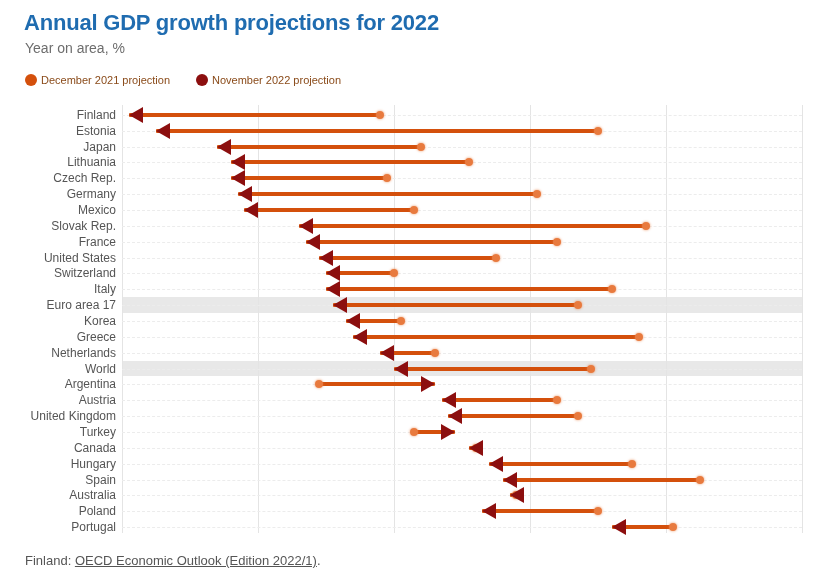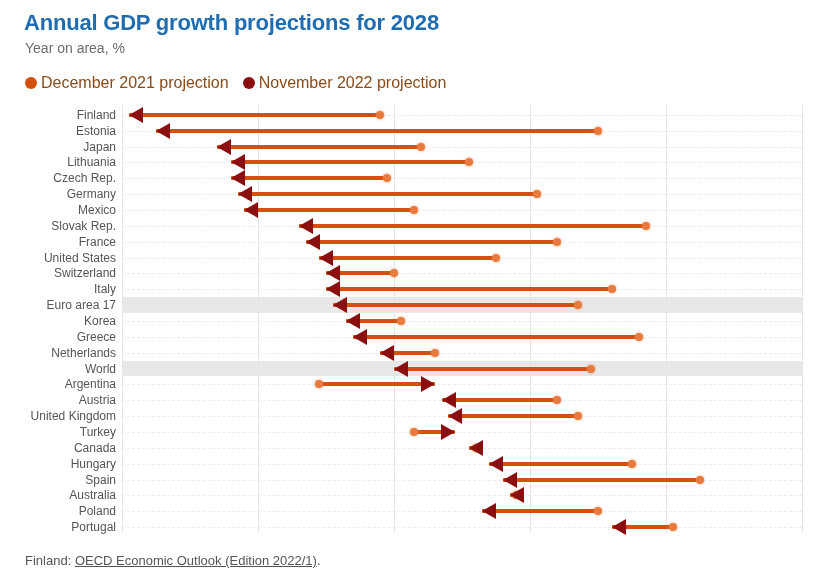--- a/index.html
+++ b/index.html
@@ -29,22 +29,22 @@
     left: 25px; top: 40px;
     font-size: 14px;
     color: #6d6d6d;
     white-space: nowrap;
   }
   .legend {
     position: absolute;
     left: 25px; top: 74px;
     display: flex;
     align-items: center;
-    gap: 4px;
-    font-size: 16px;
+    gap: 16px;
+    font-size: 11px;
     color: #7a3b14;
     white-space: nowrap;
   }
   .legend-item { display: flex; align-items: center; gap: 4px; margin-right: 10px; }
   .legend-dot { width: 12px; height: 12px; border-radius: 50%; display: inline-block; }
   .legend-label { color: #8a4b1a; }
 
   
   #plot {
     position: absolute;
@@ -116,21 +116,21 @@
   .source a {
     color: #555555;
     text-decoration: underline;
   }
 </style>
 </head>
 <body>
 
 <div id="root">
 
-  <div class="title">Annual GDP growth projections for 2028</div>
+  <div class="title">Annual GDP growth projections for 2022</div>
   <div class="subtitle">Year on area, %</div>
 
   <div class="legend">
     <div class="legend-item">
       <span class="legend-dot" style="background:#d4500c"></span>
       <span class="legend-label">December 2021 projection</span>
     </div>
     <div class="legend-item">
       <span class="legend-dot" style="background:#8c0f0f"></span>
       <span class="legend-label">November 2022 projection</span>

